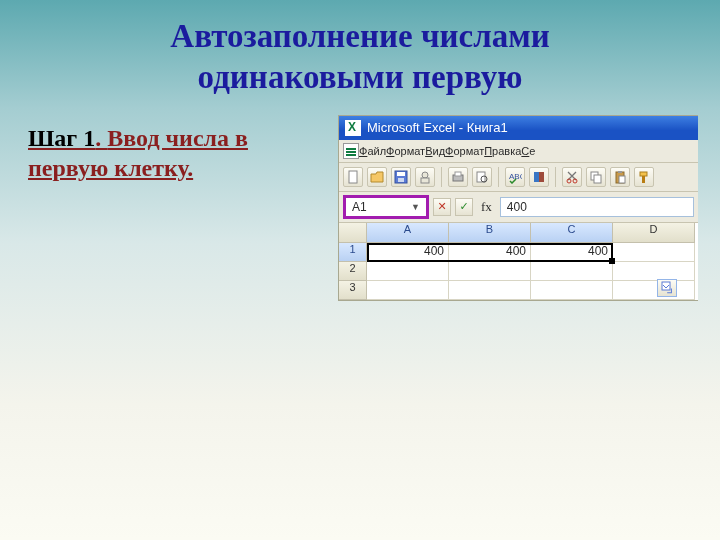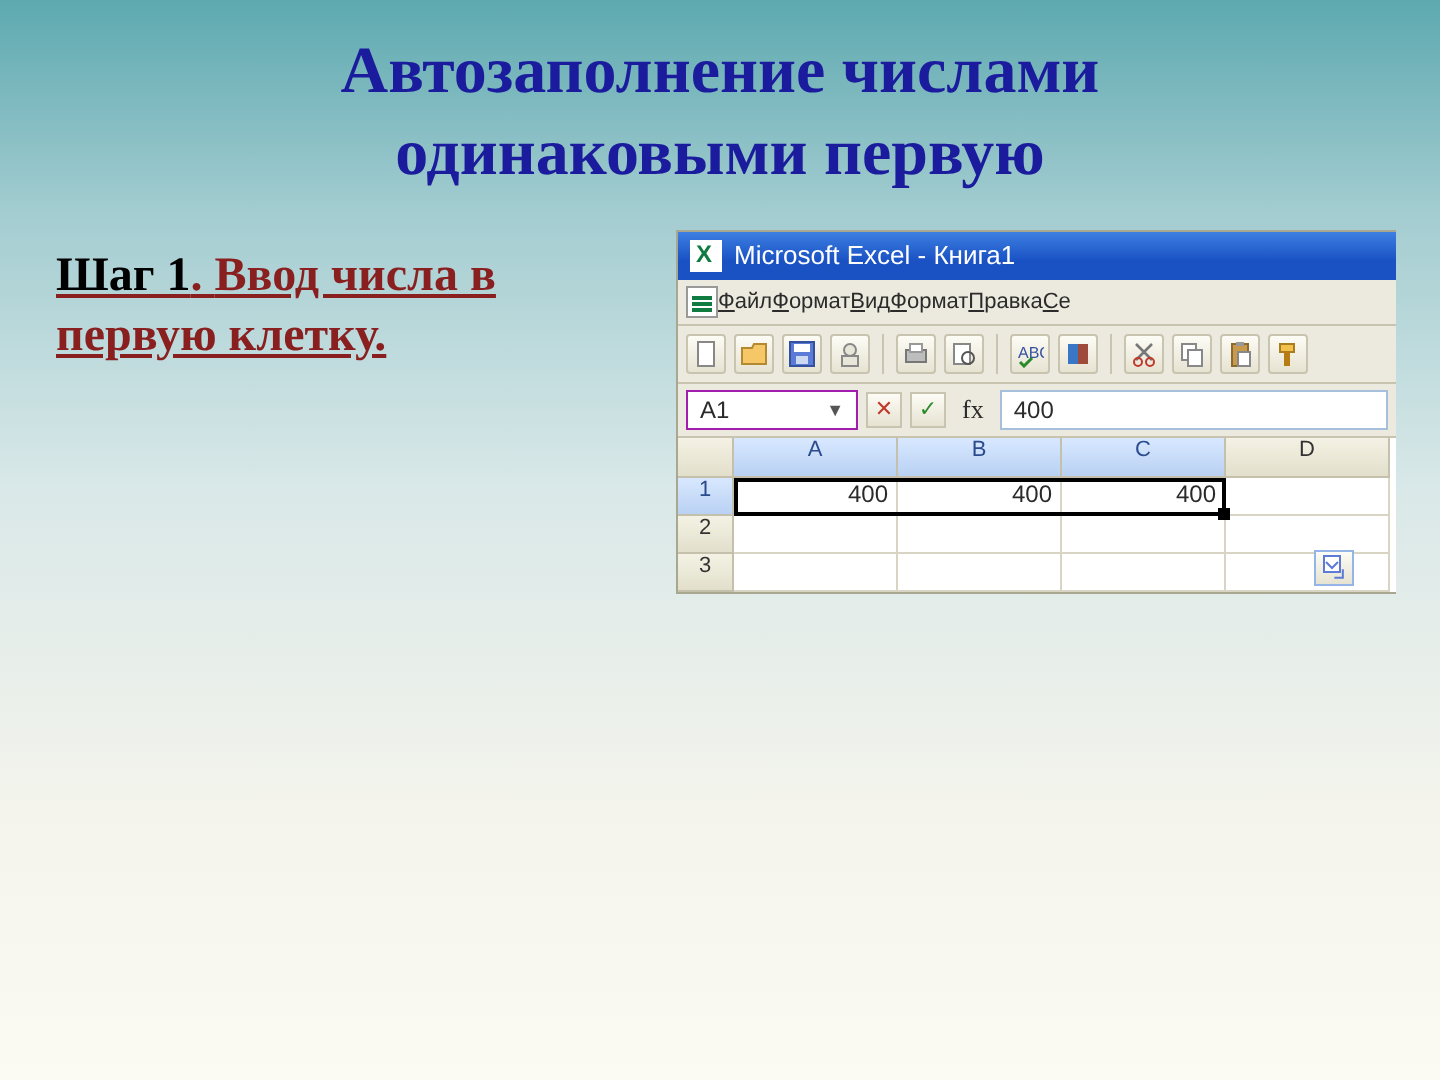--- a/index.html
+++ b/index.html
@@ -100,21 +100,21 @@
     display: flex;
     align-items: center;
     gap: 4px;
     padding: 3px 4px;
     background: #eceade;
     border-bottom: 1px solid #c8c4b0;
   }
   .namebox {
     width: 86px;
     background: #fff;
-    border: 1px solid #a21caf;
+    border: 3px solid #a21caf;
     padding: 2px 6px;
     font-size: 12px;
     display:flex; justify-content:space-between; align-items:center;
   }
   .namebox .dd { font-size: 9px; color:#555; }
   .fx-label { font-family: "Times New Roman", serif; font-size: 13px; padding: 0 4px; }
   .formula-input {
     flex:1; background:#fff; border:1px solid #a6c0dc; padding:2px 6px; font-size:12px;
   }
   .fbtn {

